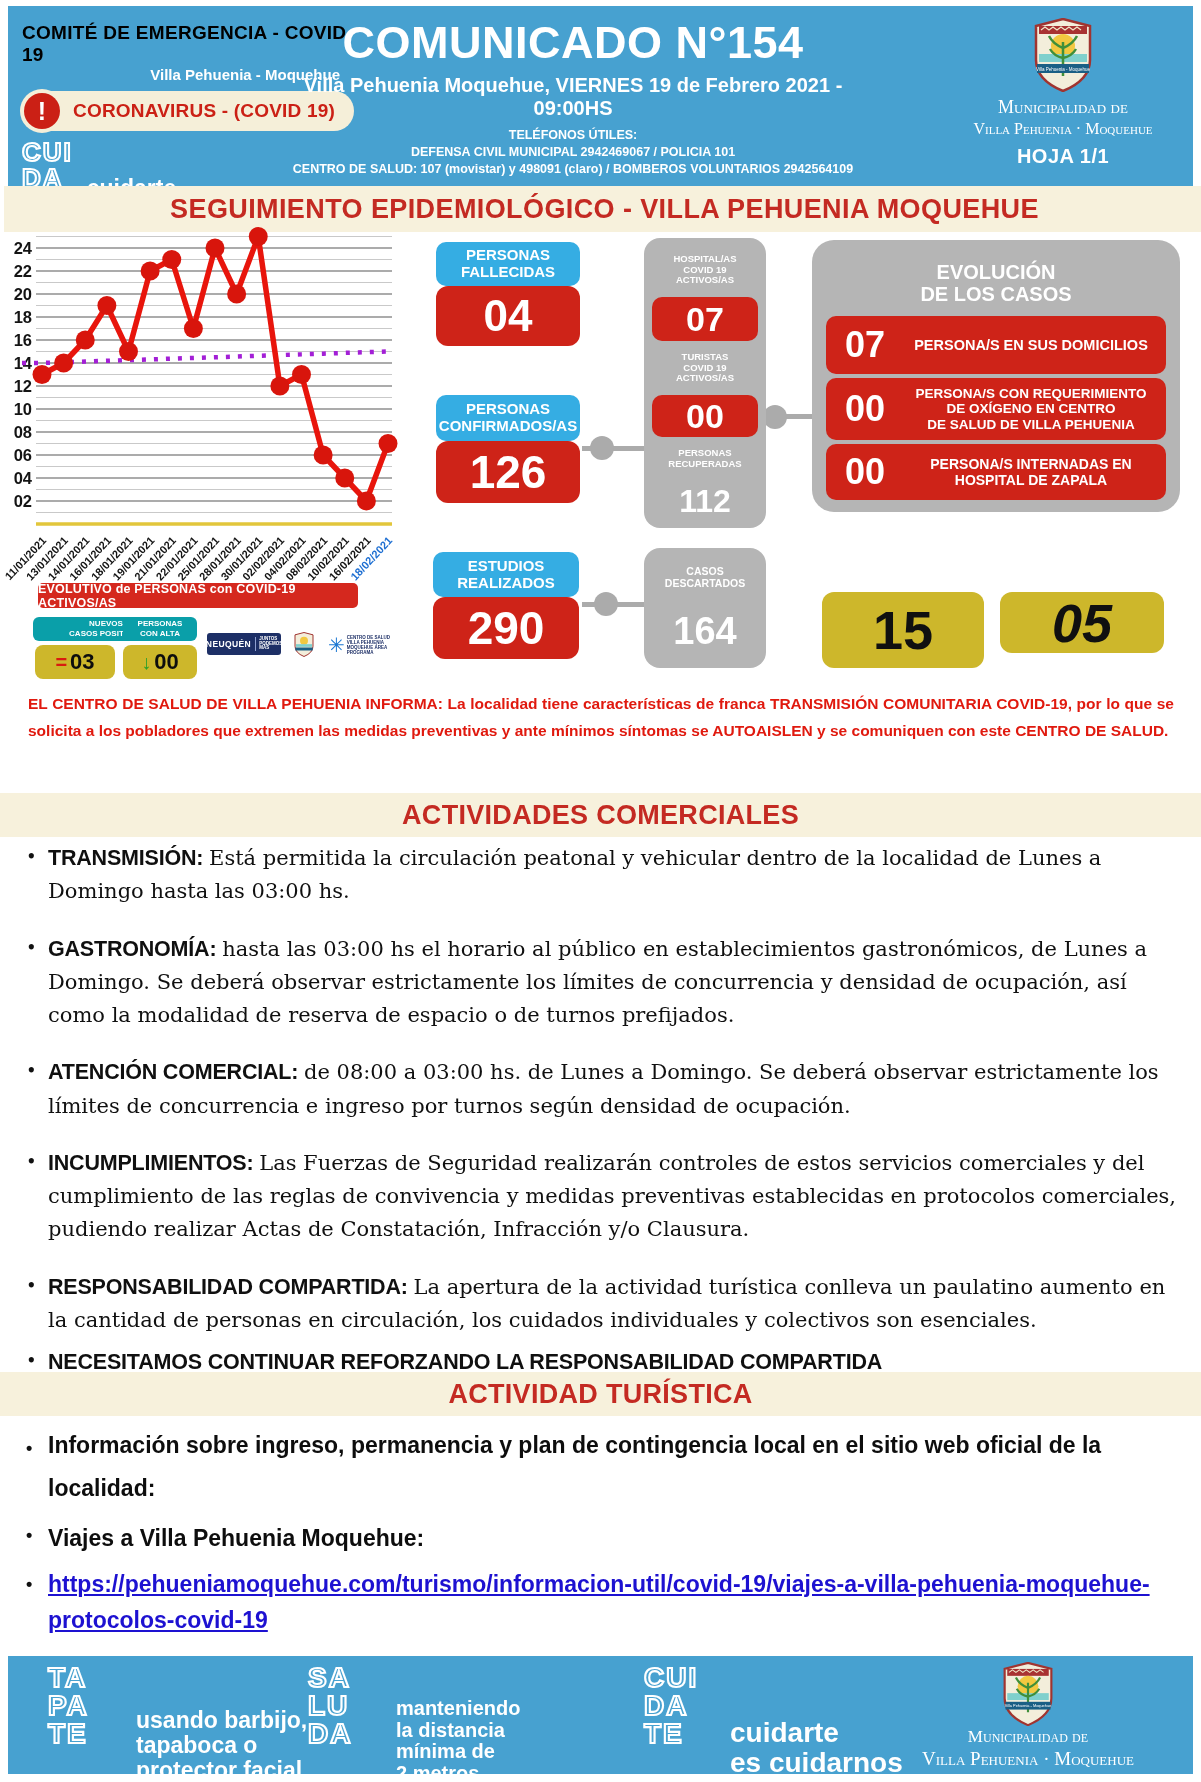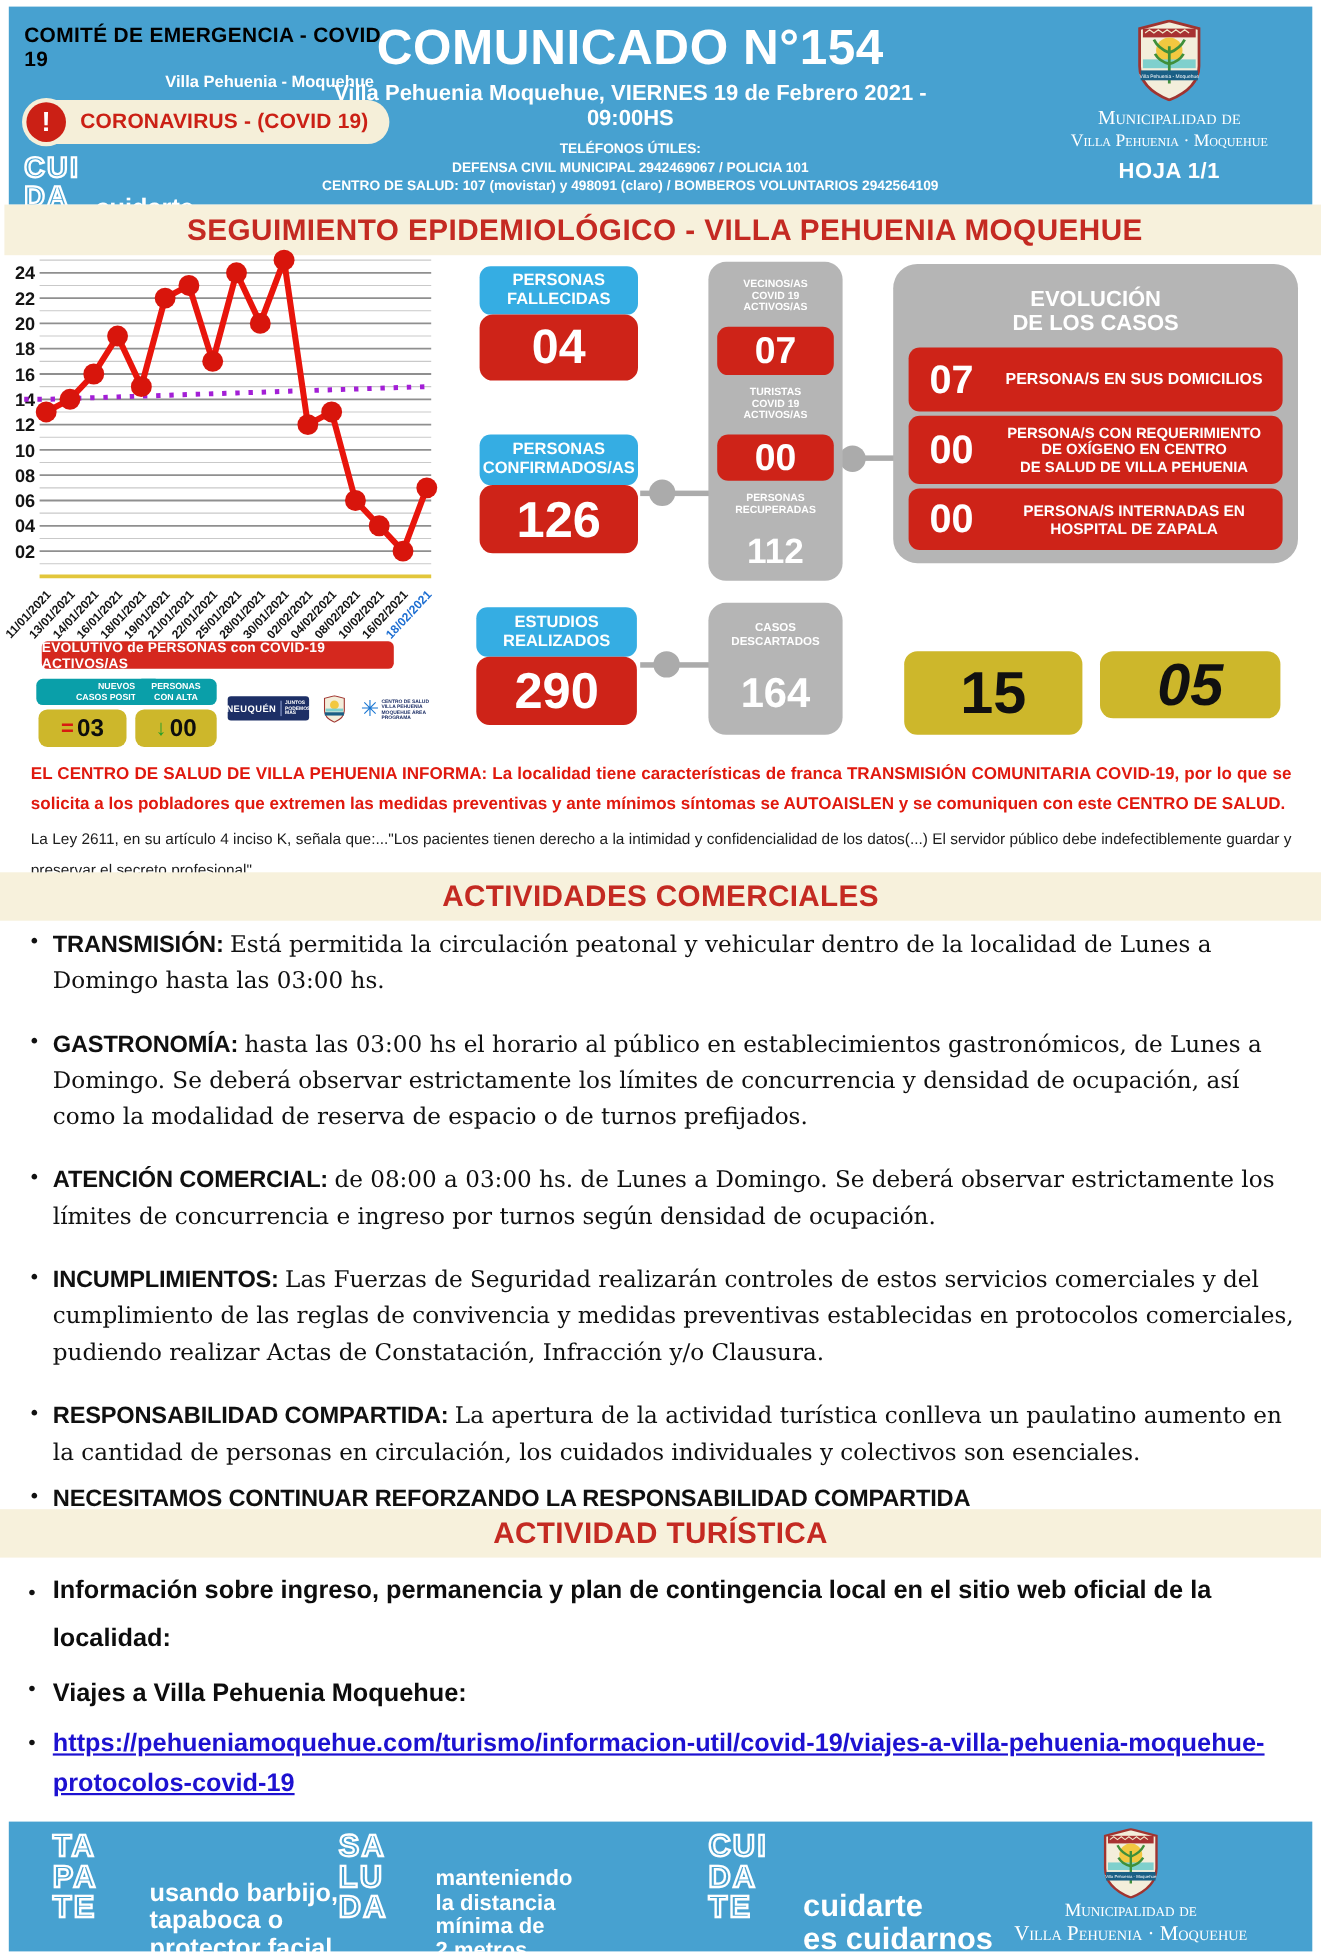--- a/index.html
+++ b/index.html
@@ -298,21 +298,21 @@
 
   <div class="abs connector" style="left:582px;top:446px;width:66px;height:5px;"></div>
   <div class="abs conn-dot" style="left:590px;top:436px;width:24px;height:24px;"></div>
   <div class="abs connector" style="left:582px;top:602px;width:66px;height:5px;"></div>
   <div class="abs conn-dot" style="left:594px;top:592px;width:24px;height:24px;"></div>
   <div class="abs connector" style="left:758px;top:414px;width:58px;height:5px;"></div>
   <div class="abs conn-dot" style="left:763px;top:405px;width:24px;height:24px;"></div>
 
   <div class="abs grey-panel" style="left:644px;top:238px;width:122px;height:290px;"></div>
   <div class="abs card-hd bg-teal" style="left:652px;top:246px;width:106px;height:48px;font-size:9.5px;border-radius:8px;">
-    <span>VECINOS/AS</span>
+    <span>HOSPITAL/AS</span>
     <span>COVID 19</span>
     <span>ACTIVOS/AS</span>
   </div>
   <div class="abs card-val bg-red" style="left:652px;top:297px;width:106px;height:44px;font-size:34px;border-radius:10px;">
     <span>07</span>
   </div>
   <div class="abs card-hd bg-teal" style="left:652px;top:344px;width:106px;height:48px;font-size:9.5px;border-radius:8px;">
     <span>TURISTAS</span>
     <span>COVID 19</span>
     <span>ACTIVOS/AS</span>
@@ -374,23 +374,20 @@
   <div class="abs card-hd bg-teal" style="left:1000px;top:532px;width:164px;height:52px;font-size:14.5px;border-radius:10px;">
     <span>NUEVOS HISOPADOS</span>
     <span>PENDIENTES</span>
   </div>
   <div class="abs card-val bg-yellow" style="left:1000px;top:592px;width:164px;height:61px;font-size:54px;font-style:italic;">
     <span>05</span>
   </div>
 
   <div class="abs notice-red">
     <span style="font-weight:800;">EL CENTRO DE SALUD DE VILLA PEHUENIA INFORMA: </span><span>La localidad tiene características de franca TRANSMISIÓN COMUNITARIA COVID-19, por lo que se solicita a los pobladores que extremen las medidas preventivas y ante mínimos síntomas se AUTOAISLEN y se comuniquen con este CENTRO DE SALUD.</span>
-  </div>
-  <div class="abs notice-law">
-    <span>La Ley 2611, en su artículo 4 inciso K, señala que:..."Los pacientes tienen derecho a la intimidad y confidencialidad de los datos(...) El servidor público debe indefectiblemente guardar y preservar el secreto profesional".</span>
   </div>
 
   <div class="abs sec-band" style="top:793px;">
     <span>ACTIVIDADES COMERCIALES</span>
   </div>
 
   <ul class="abs blist" style="top:842px;">
     <li class="serif-li">
       <span class="blt">•</span>
       <span class="lead">TRANSMISIÓN: </span><span>Está permitida la circulación peatonal y vehicular dentro de la localidad de Lunes a Domingo hasta las 03:00 hs.</span>

